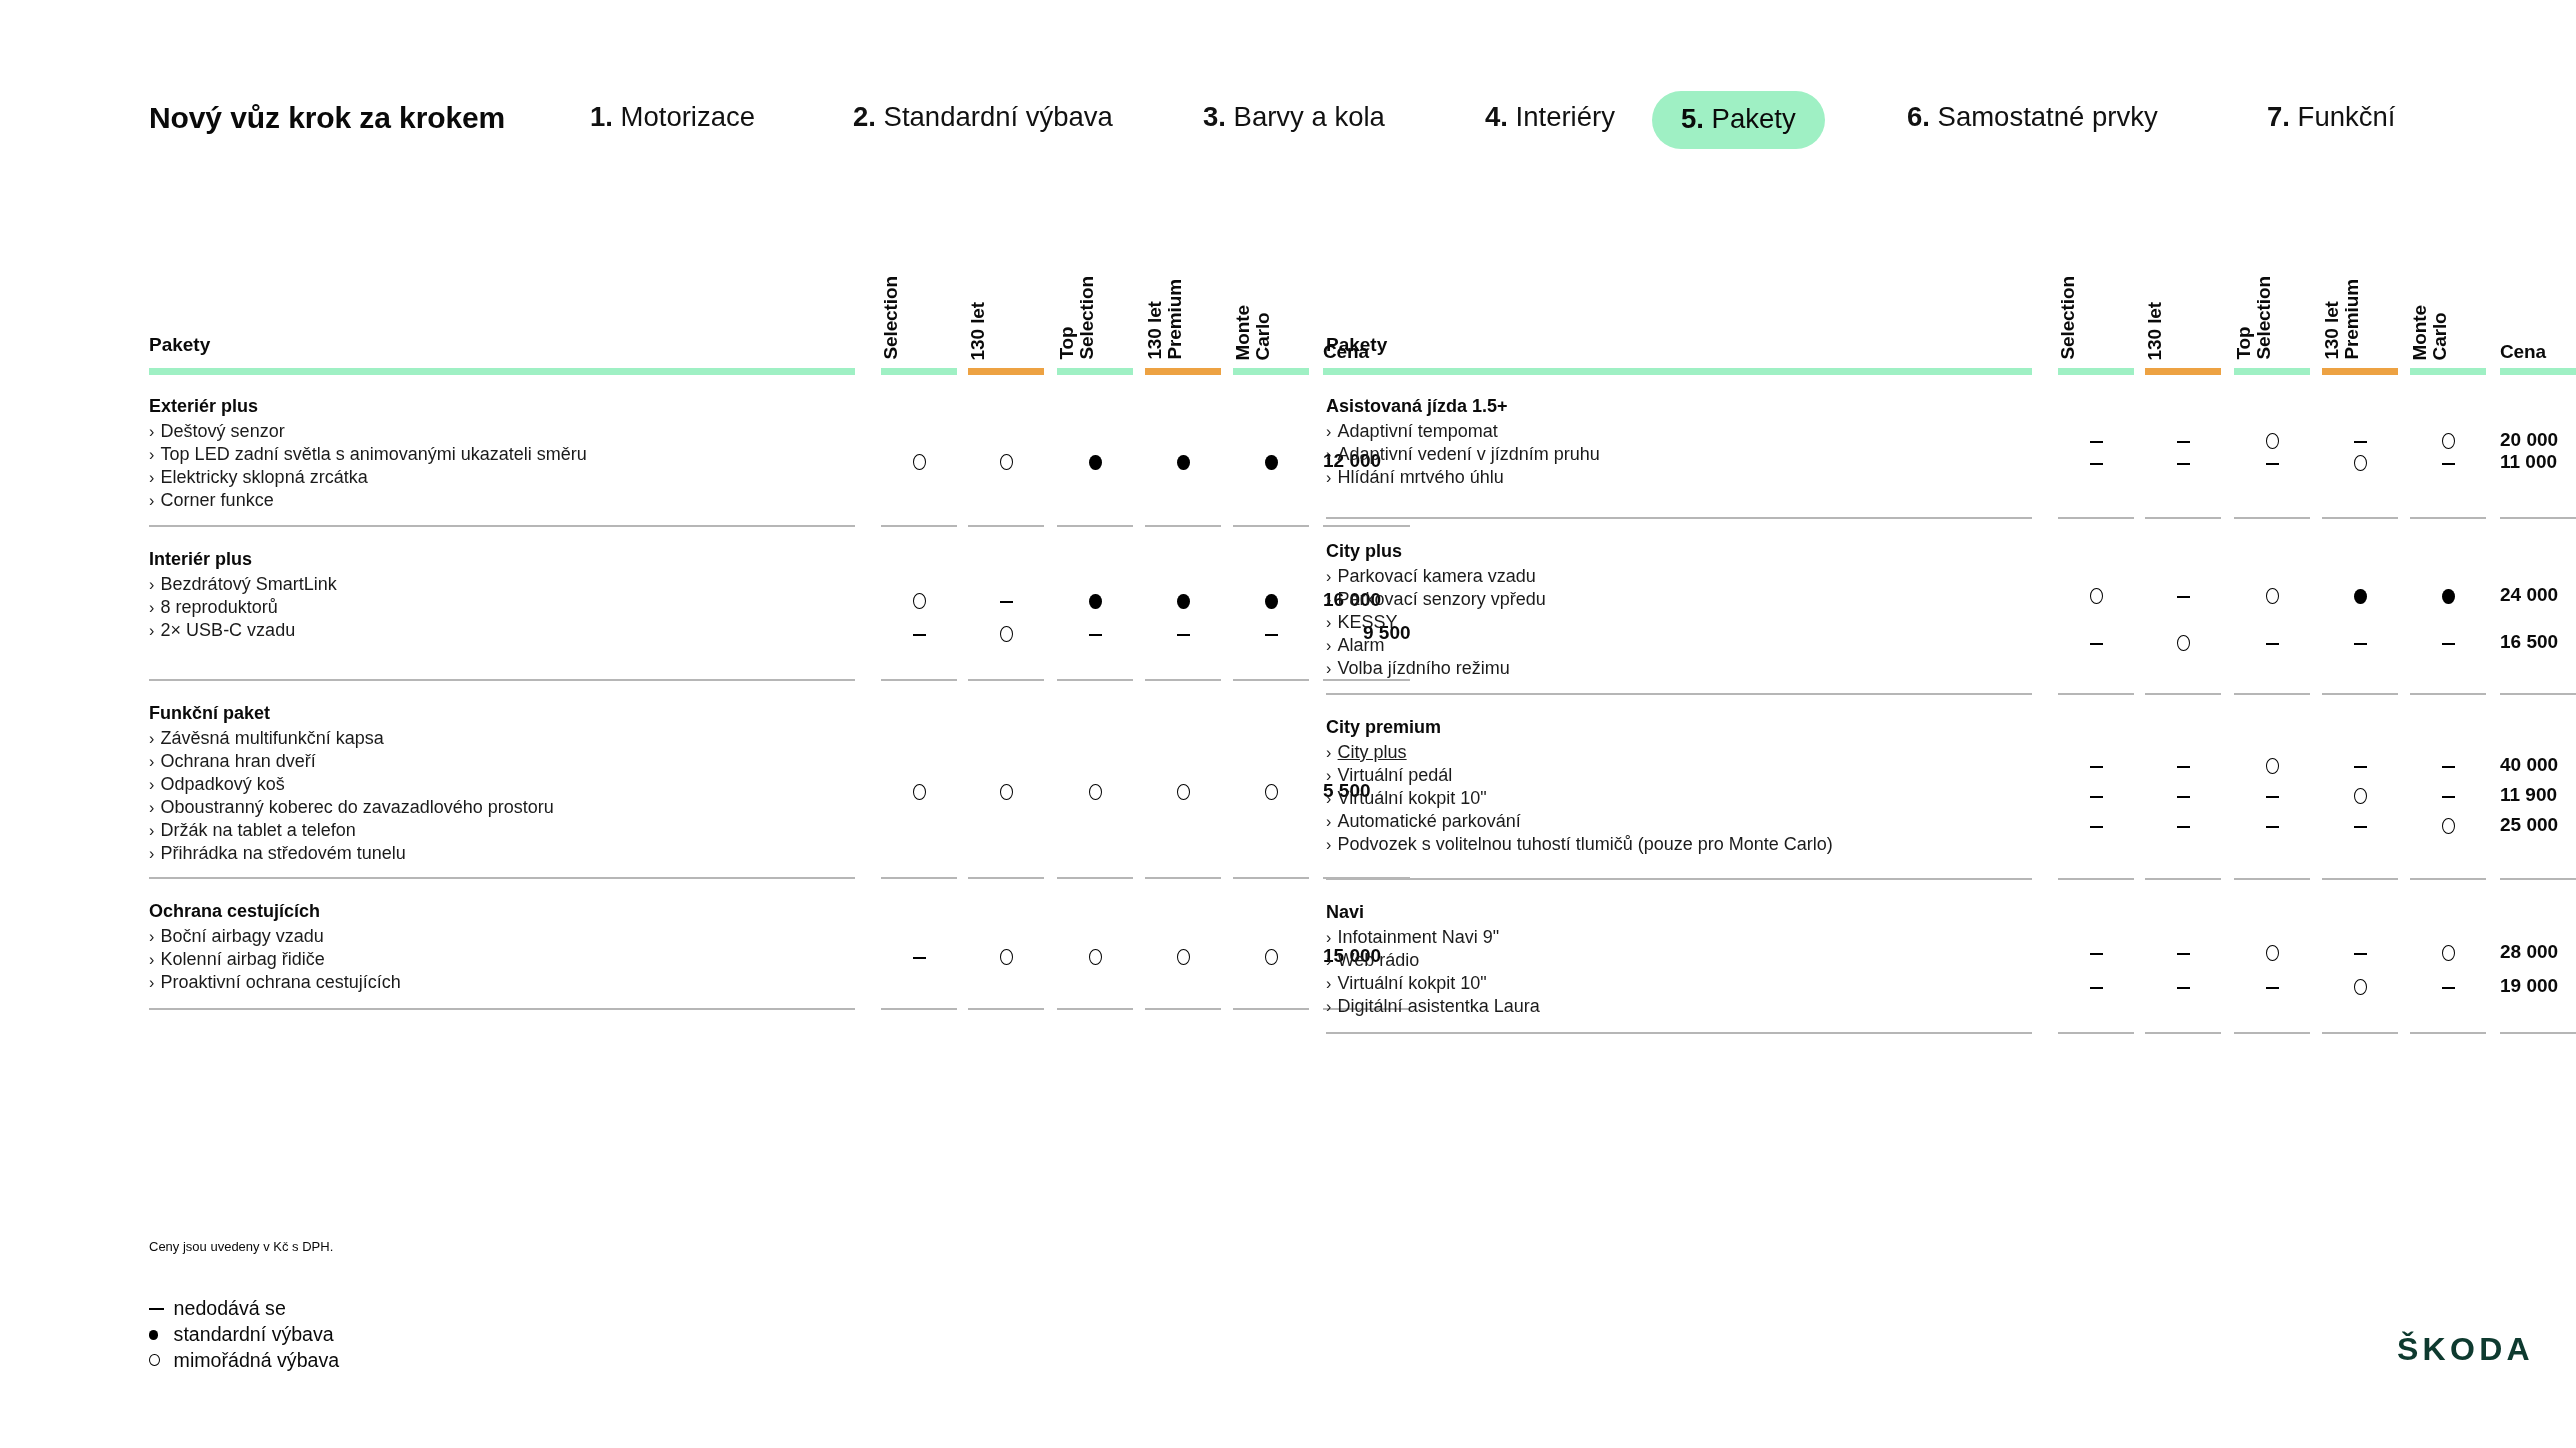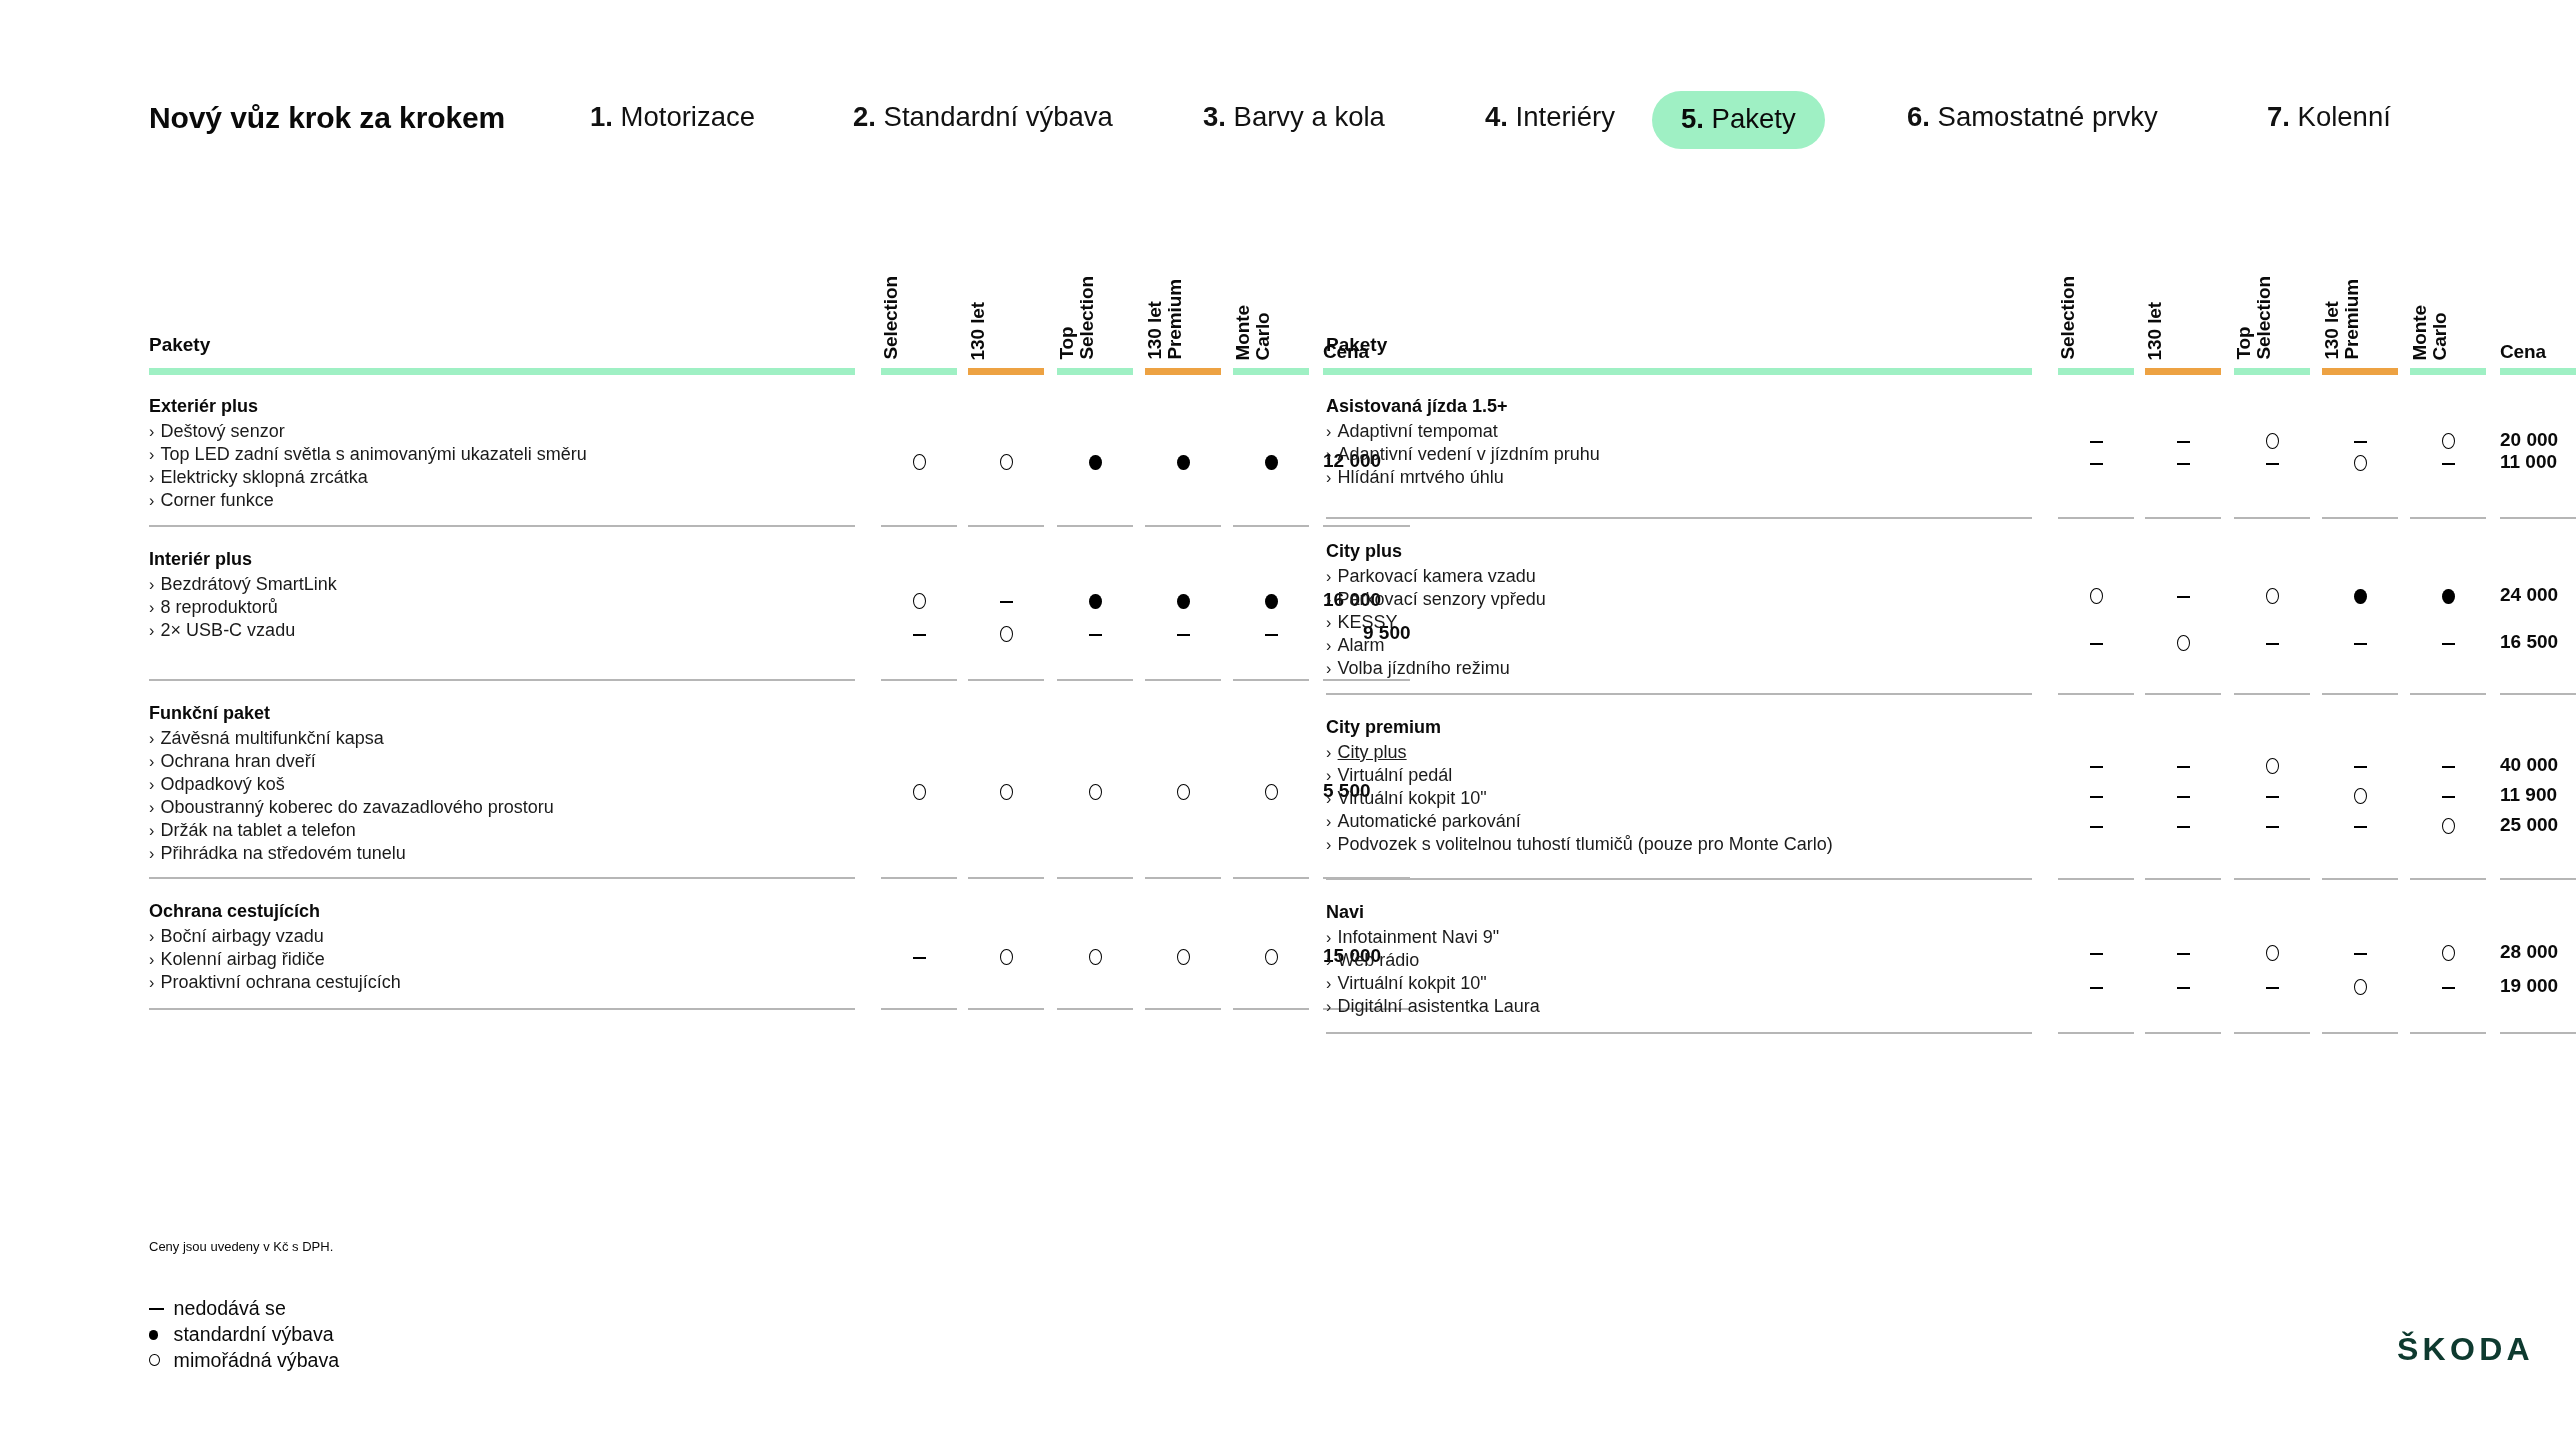--- a/index.html
+++ b/index.html
@@ -249,21 +249,21 @@
 
 <div class="topbar">
   <div class="brand-title">Nový vůz krok za krokem</div>
   <div id="nav-container">
       <div class="nav-item" style="left: 590px;"><span class="num">1. </span><span>Motorizace</span></div>
       <div class="nav-item" style="left: 853px;"><span class="num">2. </span><span>Standardní výbava</span></div>
       <div class="nav-item" style="left: 1203px;"><span class="num">3. </span><span>Barvy a kola</span></div>
       <div class="nav-item" style="left: 1485px;"><span class="num">4. </span><span>Interiéry</span></div>
       <div class="nav-pill" style="left: 1652px;"><span class="num">5. </span><span>Pakety</span></div>
       <div class="nav-item" style="left: 1907px;"><span class="num">6. </span><span>Samostatné prvky</span></div>
-      <div class="nav-item" style="left: 2267px;"><span class="num">7. </span><span>Kolenní</span></div>
+      <div class="nav-item" style="left: 2267px;"><span class="num">7. </span><span>Funkční</span></div>
     </div>
 </div>
 
 <div class="table-block left">
   <div class="col-headers">
       <div class="pakety-label">Pakety</div>
       <div class="vhead" style="left: 732px;"><span class="vtext">Selection</span></div>
       <div class="vhead" style="left: 819px;"><span class="vtext">130 let</span></div>
       <div class="vhead" style="left: 908px;"><span class="vtext">Top
 Selection</span></div>

